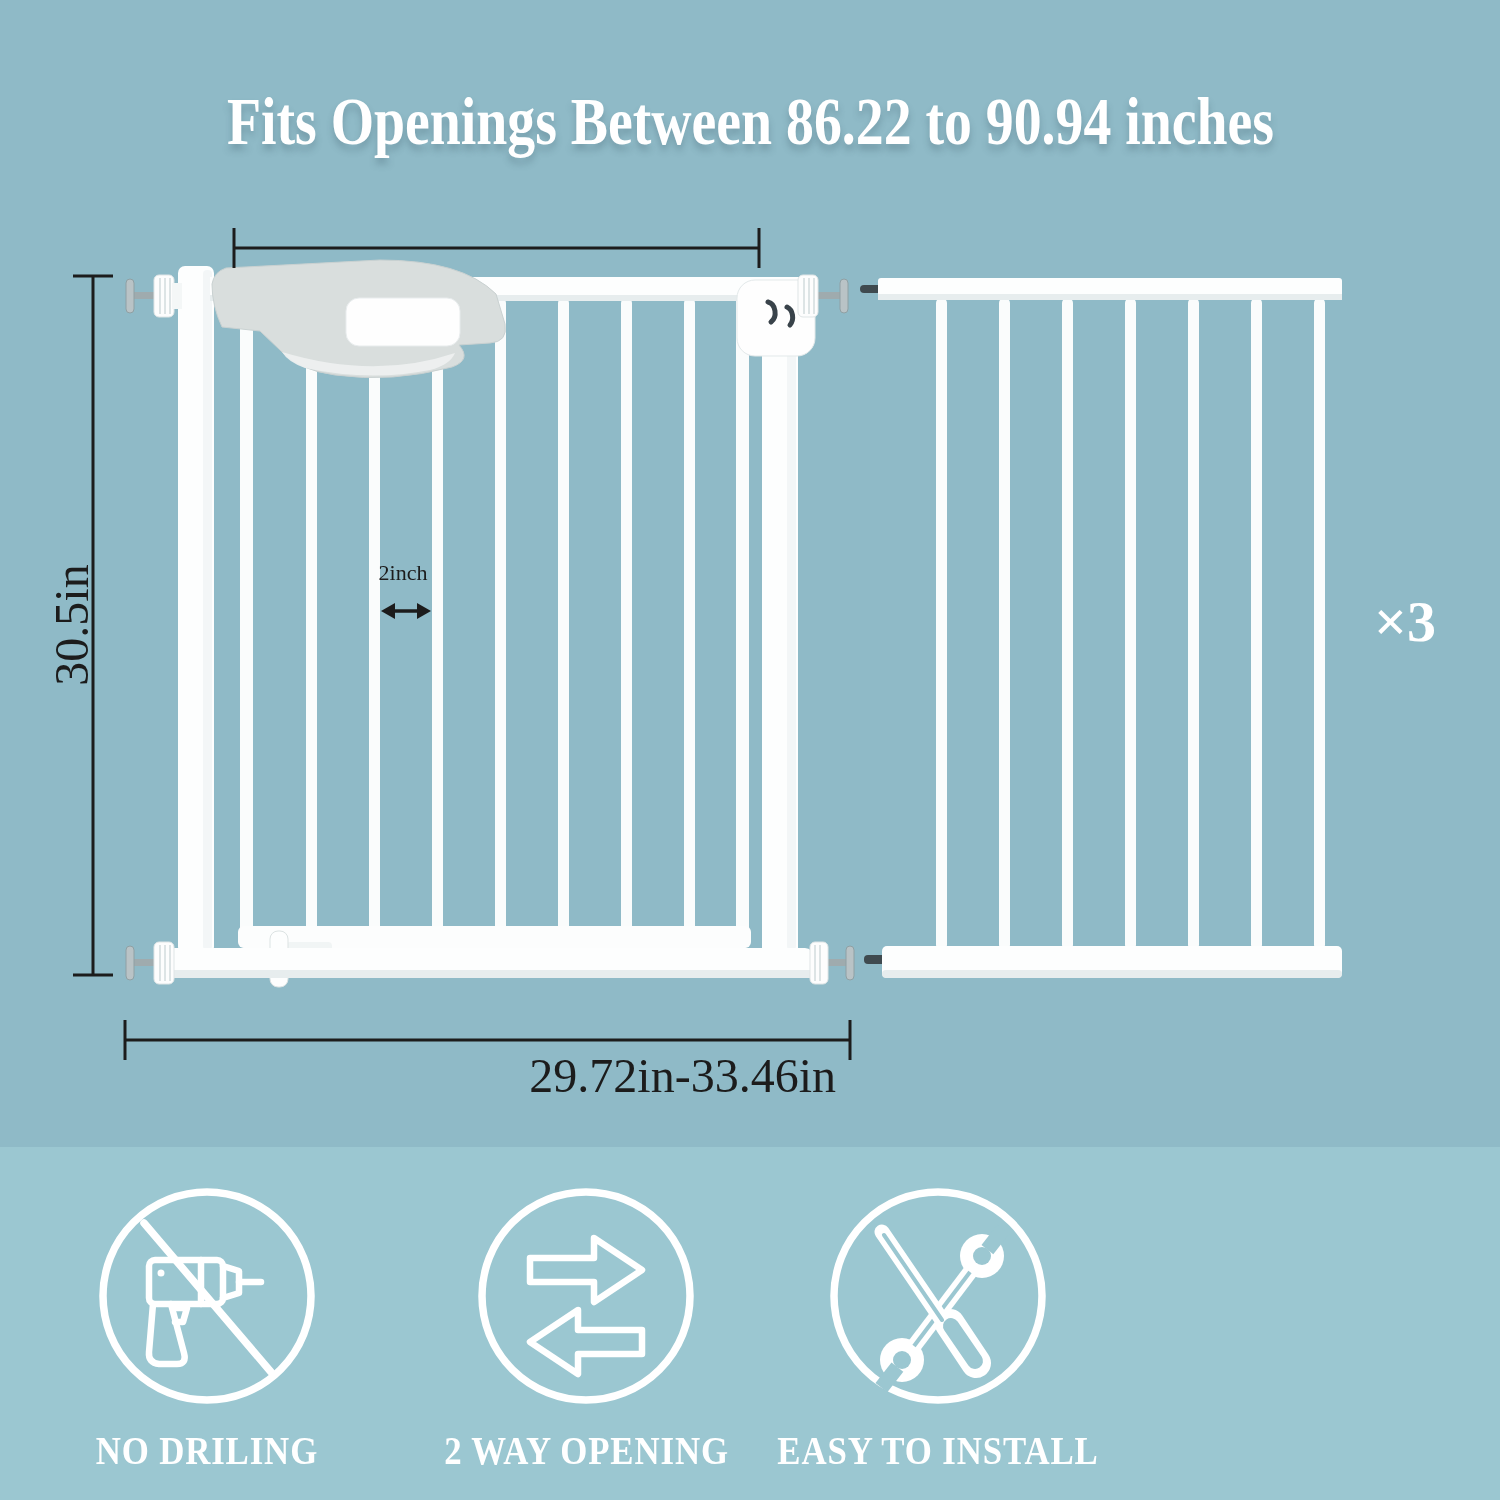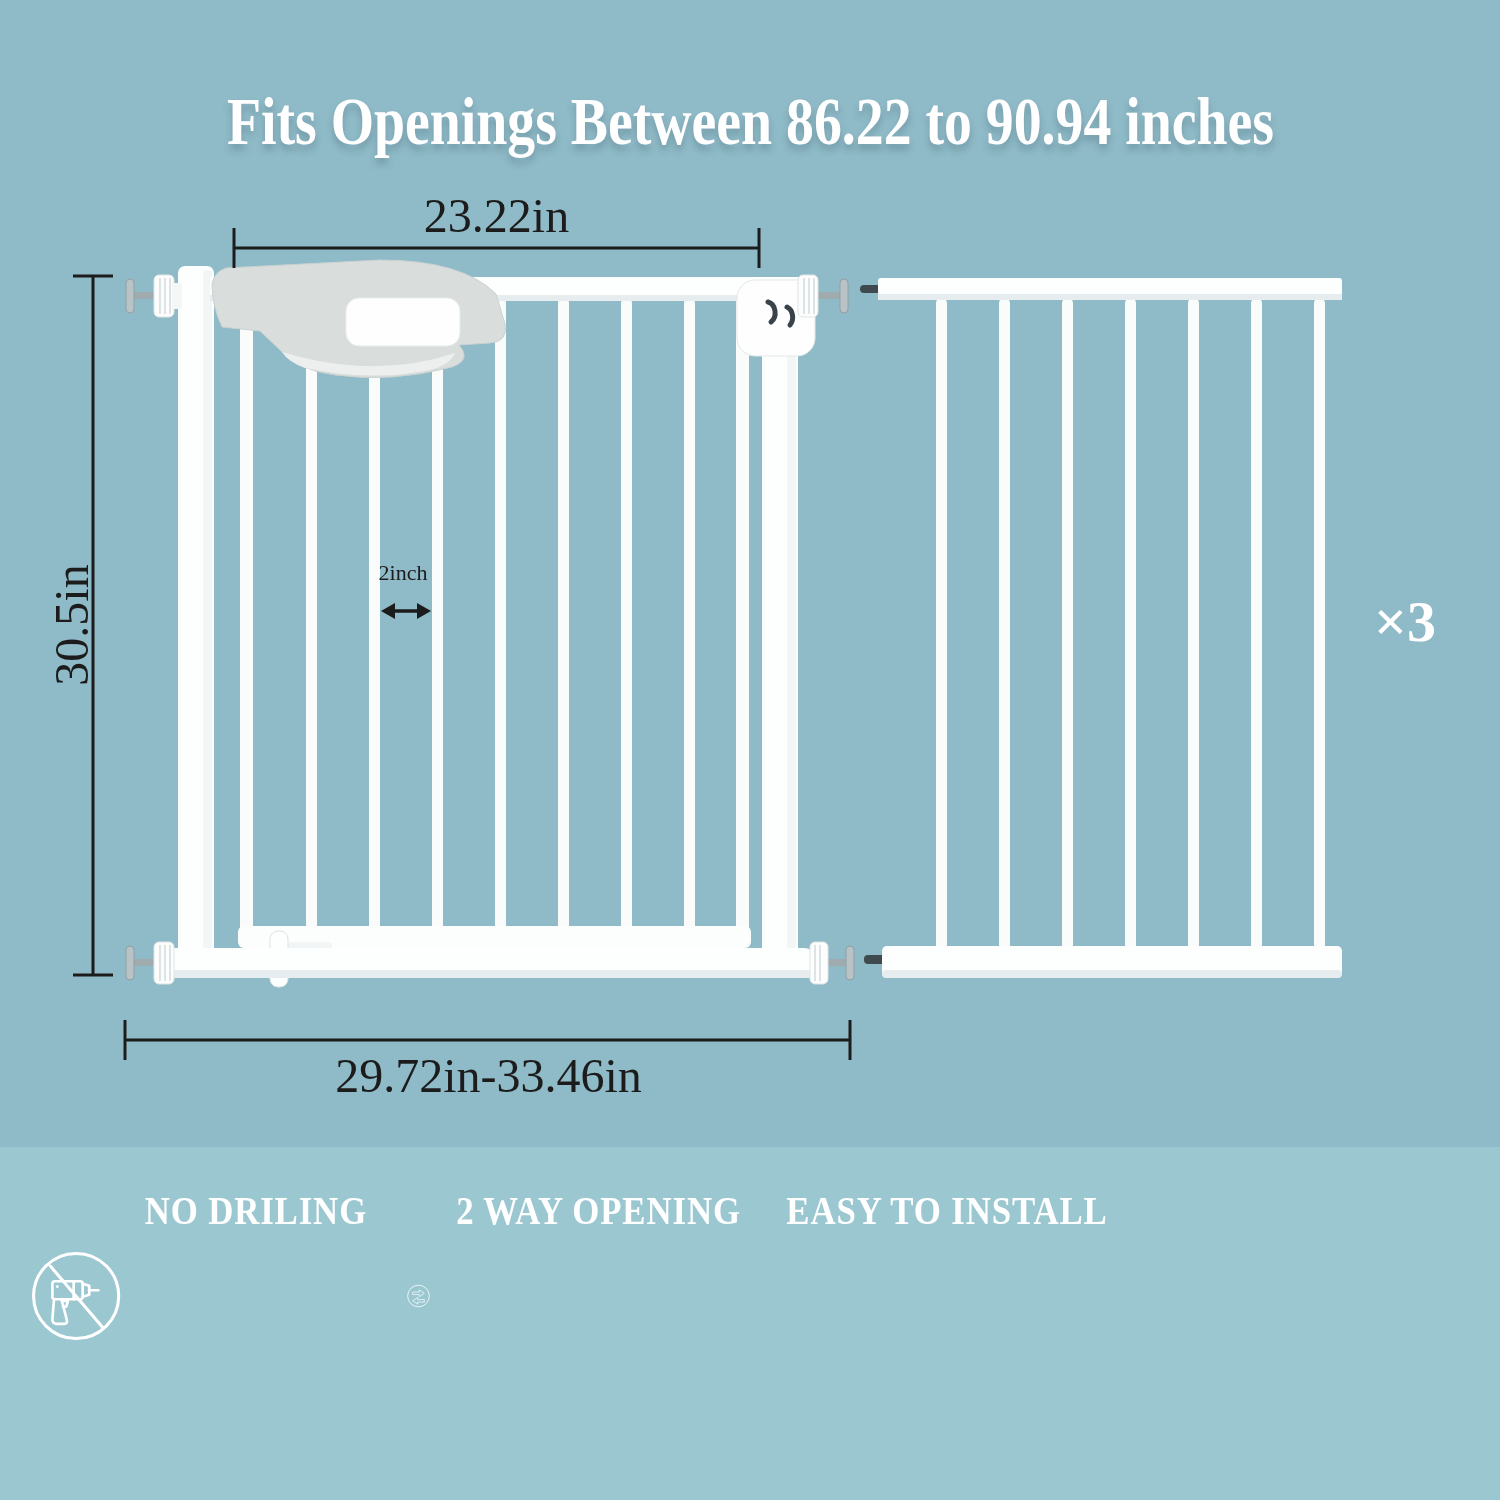--- a/index.html
+++ b/index.html
@@ -28,30 +28,30 @@
   .diagram-svg{position:absolute;left:0;top:0;}
   .dim-label{
     position:absolute;color:#1c1c1c;font-size:48px;font-weight:normal;
     text-align:center;white-space:nowrap;
   }
   .dim-door-width{left:234px;top:188px;width:525px;}
   .dim-height{left:-79px;top:597px;width:300px;height:56px;
     display:flex;align-items:center;justify-content:center;
     transform:rotate(-90deg);}
   .dim-gap{left:306px;top:560px;width:194px;font-size:22px;}
-  .dim-range{left:126px;top:1048px;width:725px;}
+  .dim-range{left:111px;top:1048px;width:725px;text-align:right;}
   .ext-width{left:950px;top:1020px;width:300px;}
   .ext-qty{
     position:absolute;left:1320px;top:588px;width:170px;
     text-align:center;color:#ffffff;font-size:58px;font-weight:bold;
     white-space:nowrap;
   }
   .feature{
     position:absolute;top:1176px;width:360px;
-    display:flex;flex-direction:row;
+    display:flex;flex-direction:column;align-items:center;
   }
   .feature-label{
     margin-top:10px;color:#ffffff;font-size:41px;font-weight:bold;
     letter-spacing:1px;white-space:nowrap;
     transform:scaleX(0.85);transform-origin:center;
   }
   .f1{left:27px;} .f2{left:406px;} .f3{left:758px;} .f4{left:1120px;}
 </style>
 </head>
 <body>
@@ -164,21 +164,20 @@
       <line x1="125" y1="1020" x2="125" y2="1060"></line>
       <line x1="850" y1="1020" x2="850" y2="1060"></line>
       <line x1="390" y1="611" x2="422" y2="611" stroke-width="3.5"></line>
     </g>
     <g fill="#1c1c1c">
       <polygon points="381,611 395,603 395,619"></polygon>
       <polygon points="431,611 417,603 417,619"></polygon>
     </g>
   </svg>
 
-  <div class="dim-label dim-door-width">23.22in</div>
   <div class="dim-label dim-height">30.5in</div>
   <div class="dim-label dim-gap">2inch</div>
   <div class="dim-label dim-range">29.72in-33.46in</div>
   <div class="ext-qty">×3</div>
 
   <div class="feature f1">
     <svg width="240" height="240" viewBox="0 0 240 240">
       <circle cx="120" cy="120" r="104" stroke="#ffffff" stroke-width="7.5" fill="none"></circle>
       <g stroke="#ffffff" stroke-width="6.5" fill="none" stroke-linejoin="round" stroke-linecap="round">
         <rect x="62" y="84" width="74" height="44" rx="6"></rect>

